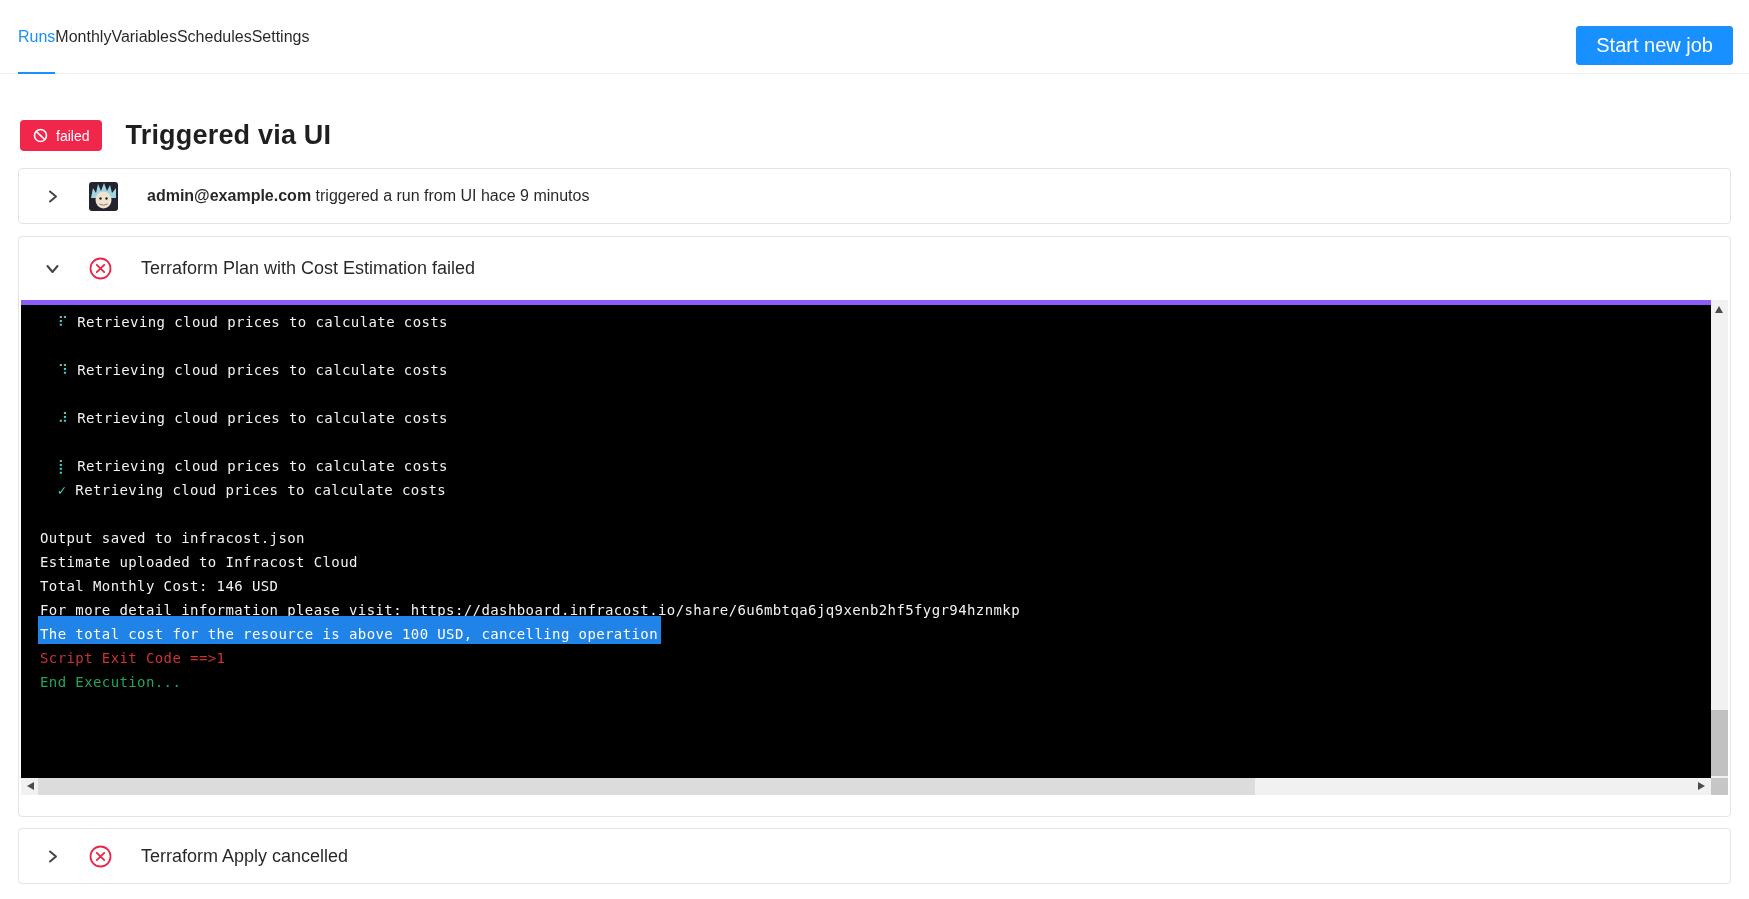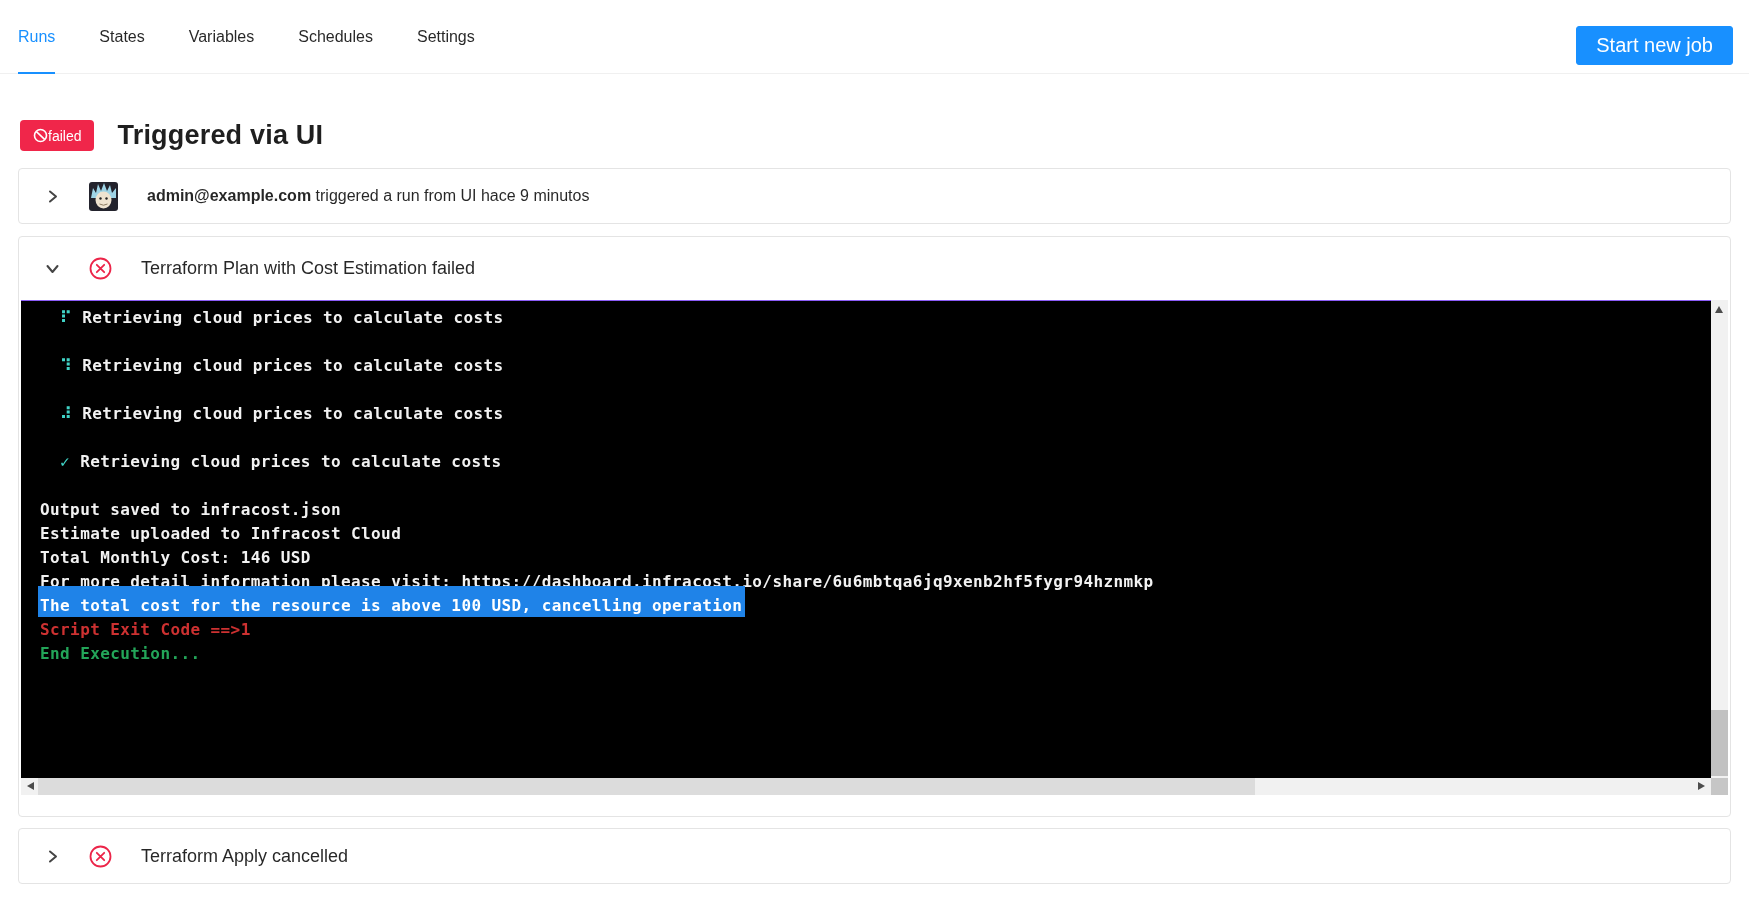--- a/index.html
+++ b/index.html
@@ -2,34 +2,34 @@
 <html><head>
 <meta charset="utf-8">
 <style>
   * { margin:0; padding:0; box-sizing:border-box; }
   html,body { width:1749px; height:899px; background:#fff; overflow:hidden; }
   body { font-family:"Liberation Sans", sans-serif; color:rgba(0,0,0,.85); position:relative; }
 
   
   .tabbar { position:absolute; top:0; left:0; right:0; height:74px;
             border-bottom:1px solid #f0f0f0; display:flex; align-items:flex-end; padding:0 0 0 18px; }
-  .tabs { display:flex; height:100%; align-items:center; gap:44px; }
+  .tabs { display:flex; height:100%; align-items:center; }
   .tab { font-size:16px; color:rgba(0,0,0,.85); height:100%; display:flex; align-items:center;
          position:relative; cursor:pointer; }
   .tab.active { color:#1890ff; }
   .tab.active::after { content:""; position:absolute; left:0; right:0; bottom:-1px; height:2px; background:#1890ff; }
 
   .start-btn { position:absolute; top:26px; right:16px; height:39px; padding:0 19px;
                background:#1890ff; border:1px solid #1890ff; border-radius:3px;
                color:#fff; font-size:20px; font-family:inherit; cursor:pointer; }
 
   
   .run-header { position:absolute; top:120px; left:20px; display:flex; align-items:center; gap:23px; }
   .status-badge { background:#f0264a; color:#fff; border-radius:4px; height:31px; padding:0 13px;
-                  display:flex; align-items:center; gap:0; font-size:14px; }
+                  display:flex; align-items:center; gap:8px; font-size:14px; }
   .page-title { font-size:27px; font-weight:600; color:#1f1f1f; letter-spacing:.2px; }
 
   
   .card { position:absolute; left:18px; right:18px; background:#fff;
           border:1px solid #e4e4e4; border-radius:4px; }
   .card-head { display:flex; align-items:center; gap:29px; padding-left:26px; cursor:pointer; }
   .card1 { top:168px; height:56px; }
   .card1 .card-head { height:100%; }
   .card2 { top:236px; height:581px; }
   .card2 .card-head { height:63px; }
@@ -45,22 +45,22 @@
   .trigger-text b { font-weight:700; }
 
   .xcircle { width:23px; height:23px; flex:0 0 auto; }
   .xcircle circle { fill:none; stroke:#ec2549; stroke-width:1.8; }
   .xcircle path { fill:none; stroke:#ec2549; stroke-width:1.8; stroke-linecap:round; }
 
   .panel-title { font-size:18px; color:rgba(0,0,0,.85); }
 
   
   .terminal { position:absolute; top:63px; left:2px; right:19px; height:478px;
-              background:#000; border-top:1px solid #8b5cf6; overflow:hidden;
-              font-family:"DejaVu Sans Mono", monospace; font-size:16px; letter-spacing:.4px;font-weight:bold; }
+              background:#000; border-top:5px solid #8b5cf6; overflow:hidden;
+              font-family:"DejaVu Sans Mono", monospace; font-size:14px; letter-spacing:.4px; }
   .t-inner { padding:5px 0 0 19px; }
   .t-line { height:24px; line-height:24px; white-space:pre; color:#f2f2f2; }
   .t-line .glyph { color:#40d3c6; }
   .t-line.error .txt { color:#cd3131; }
   .t-line.success .txt { color:#23a559; }
   .t-line.highlight .txt { background:#1f83e8; color:#fff; padding:10px 3px 2px 2px; margin-left:-2px; }
 
   
   .vscroll { position:absolute; top:63px; right:2px; width:17px; height:478px; background:#f1f1f1; }
   .vscroll .arrow-up { position:absolute; top:6px; left:4px; width:0; height:0;
@@ -76,21 +76,21 @@
   .hscroll .hthumb { position:absolute; left:17px; top:0; bottom:0; width:72%; background:#dcdcdc; }
 
   .scroll-corner { position:absolute; right:2px; top:541px; width:17px; height:17px; background:#c6c6c6; }
 </style>
 </head>
 <body>
 
 <div class="tabbar">
   <div class="tabs">
     <div class="tab active">Runs</div>
-    <div class="tab">States</div>
+    <div class="tab">Monthly</div>
     <div class="tab">Variables</div>
     <div class="tab">Schedules</div>
     <div class="tab">Settings</div>
   </div>
 </div>
 
 <button class="start-btn">Start new job</button>
 
 <div class="run-header">
   <div class="status-badge">
@@ -135,20 +135,21 @@
   </div>
 
   <div class="terminal">
     <div class="t-inner">
         <div class="t-line spinner"><span class="glyph">  ⠏ </span><span class="txt">Retrieving cloud prices to calculate costs</span></div>
         <div class="t-line blank">&nbsp;</div>
         <div class="t-line spinner"><span class="glyph">  ⠹ </span><span class="txt">Retrieving cloud prices to calculate costs</span></div>
         <div class="t-line blank">&nbsp;</div>
         <div class="t-line spinner"><span class="glyph">  ⠼ </span><span class="txt">Retrieving cloud prices to calculate costs</span></div>
         <div class="t-line blank">&nbsp;</div>
+        <div class="t-line spinner"><span class="glyph">  ⡇ </span><span class="txt">Retrieving cloud prices to calculate costs</span></div>
         <div class="t-line check"><span class="glyph">  ✓ </span><span class="txt">Retrieving cloud prices to calculate costs</span></div>
         <div class="t-line blank">&nbsp;</div>
         <div class="t-line plain"><span class="txt">Output saved to infracost.json</span></div>
         <div class="t-line plain"><span class="txt">Estimate uploaded to Infracost Cloud</span></div>
         <div class="t-line plain"><span class="txt">Total Monthly Cost: 146 USD</span></div>
         <div class="t-line plain"><span class="txt">For more detail information please visit: https://dashboard.infracost.io/share/6u6mbtqa6jq9xenb2hf5fygr94hznmkp</span></div>
         <div class="t-line highlight"><span class="txt">The total cost for the resource is above 100 USD, cancelling operation</span></div>
         <div class="t-line error"><span class="txt">Script Exit Code ==&gt;1</span></div>
         <div class="t-line success"><span class="txt">End Execution...</span></div>
       </div>

